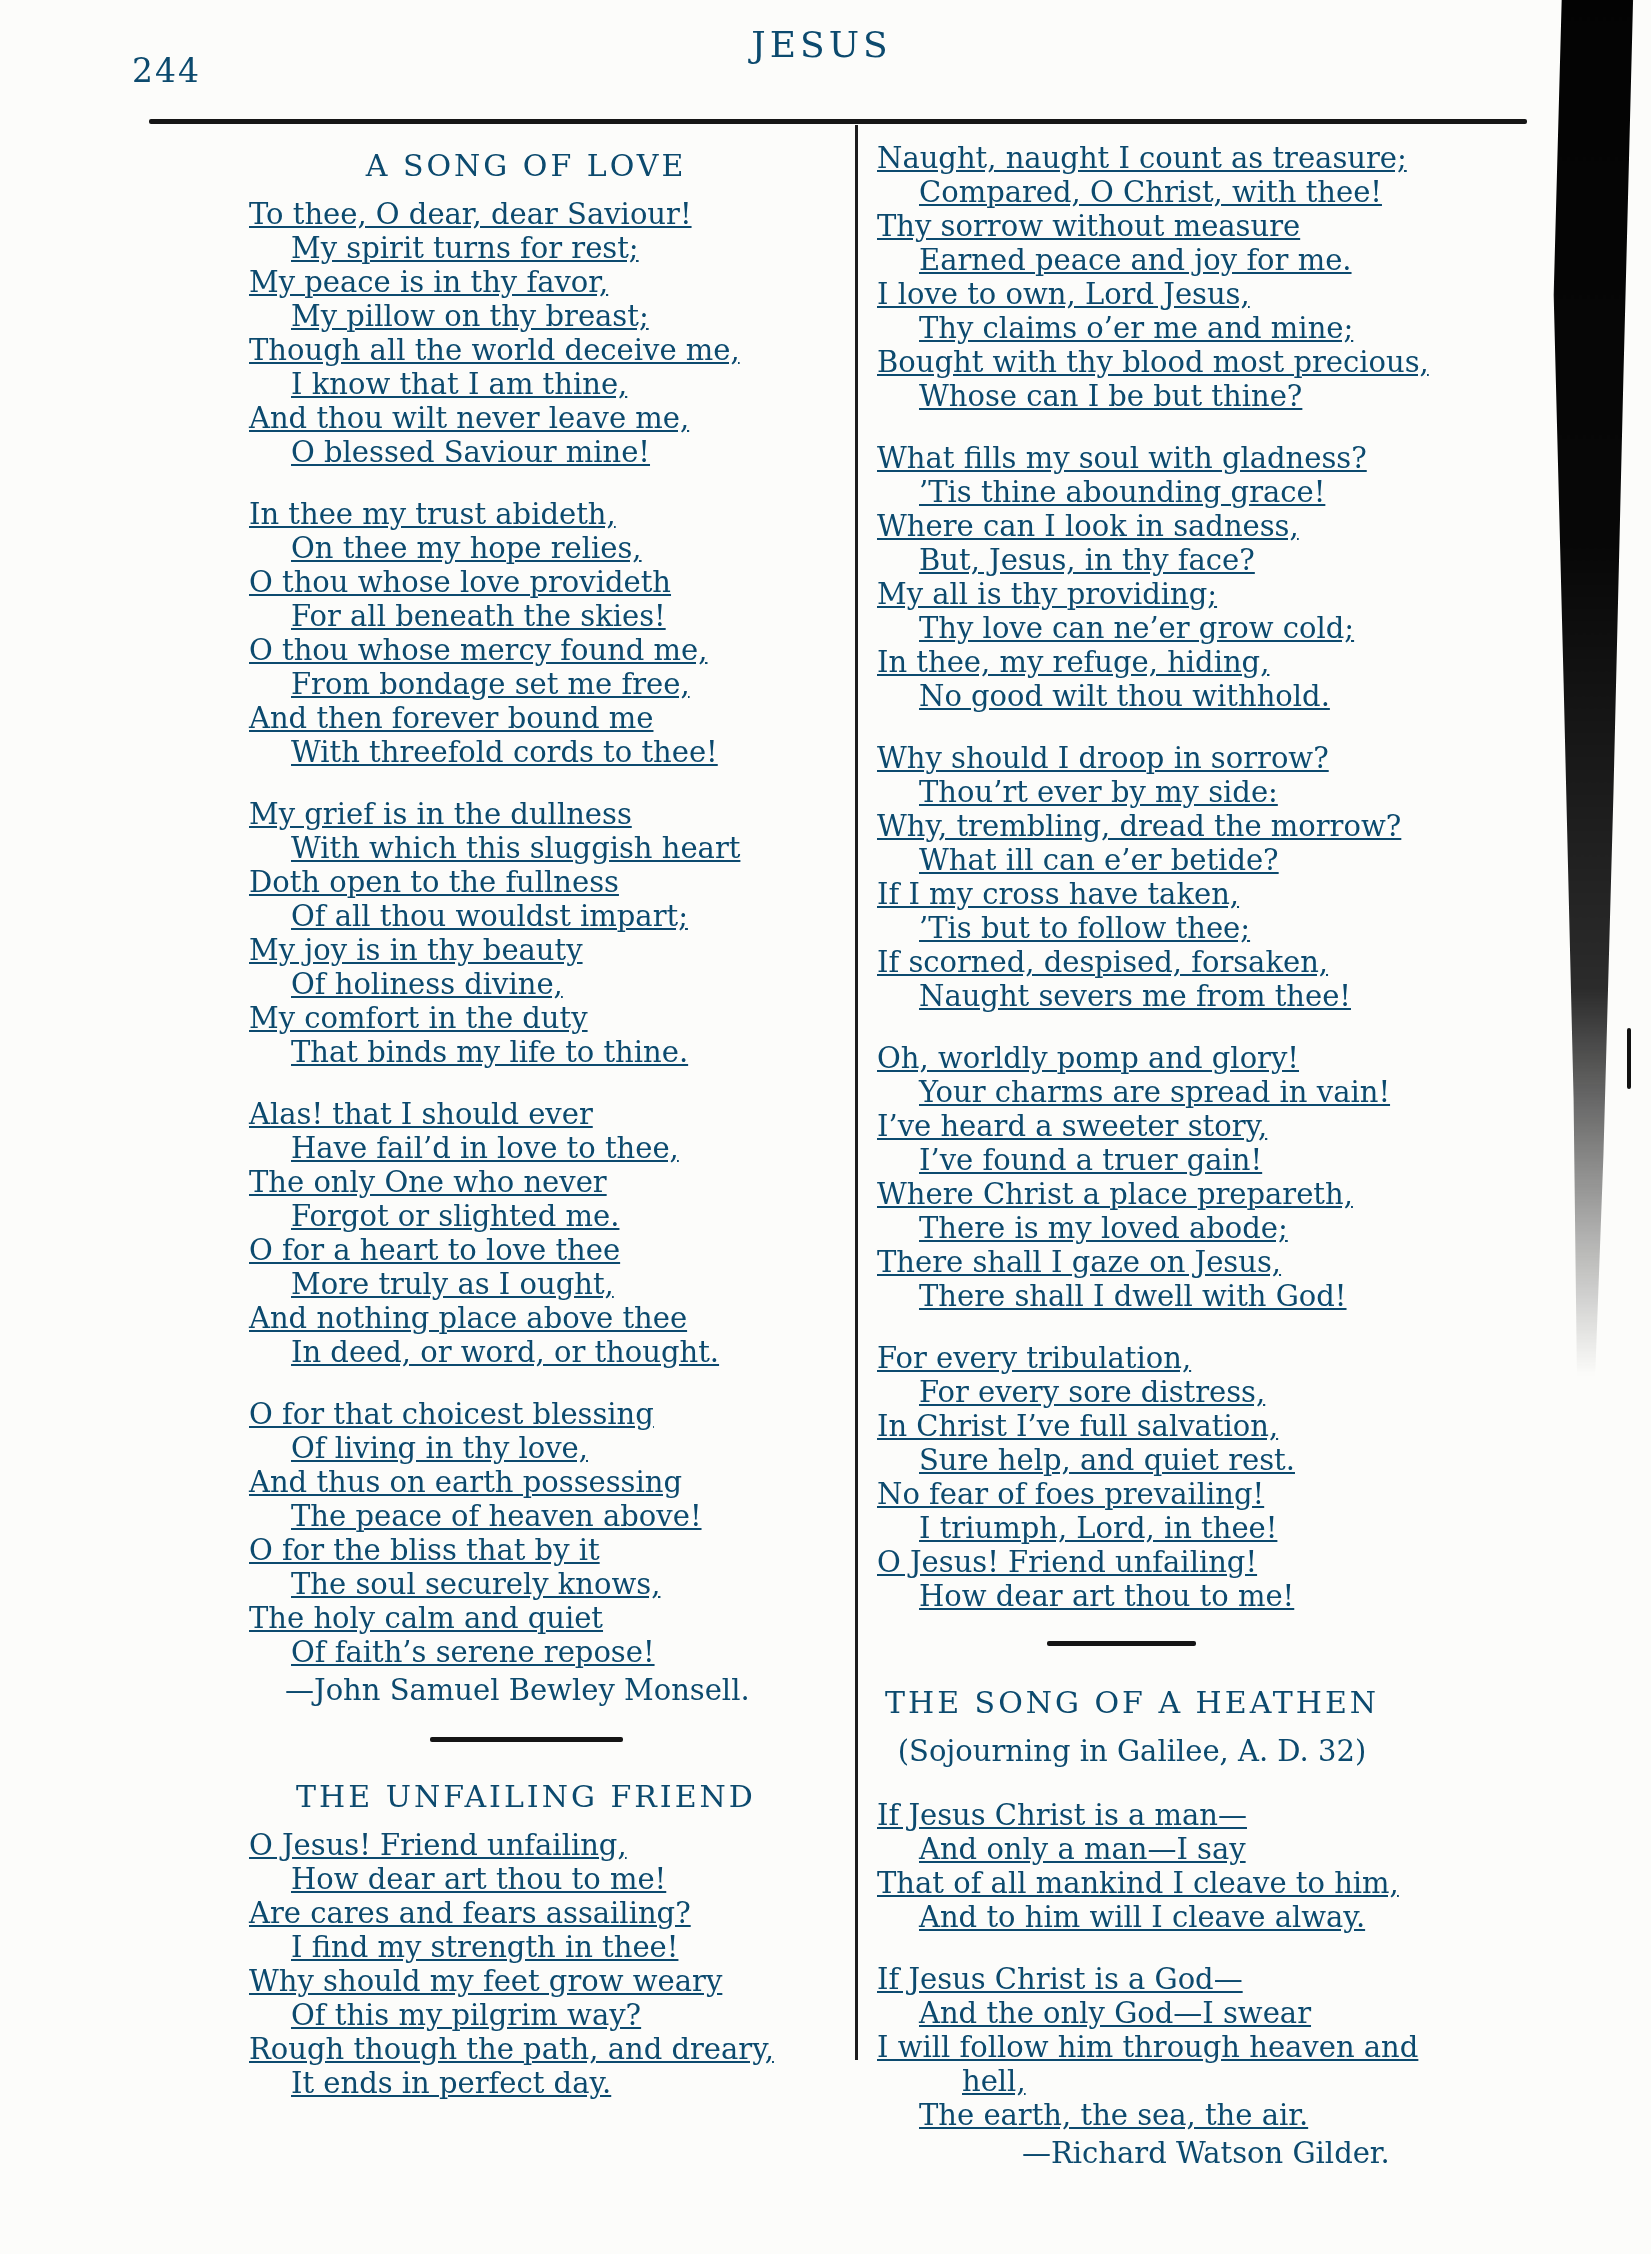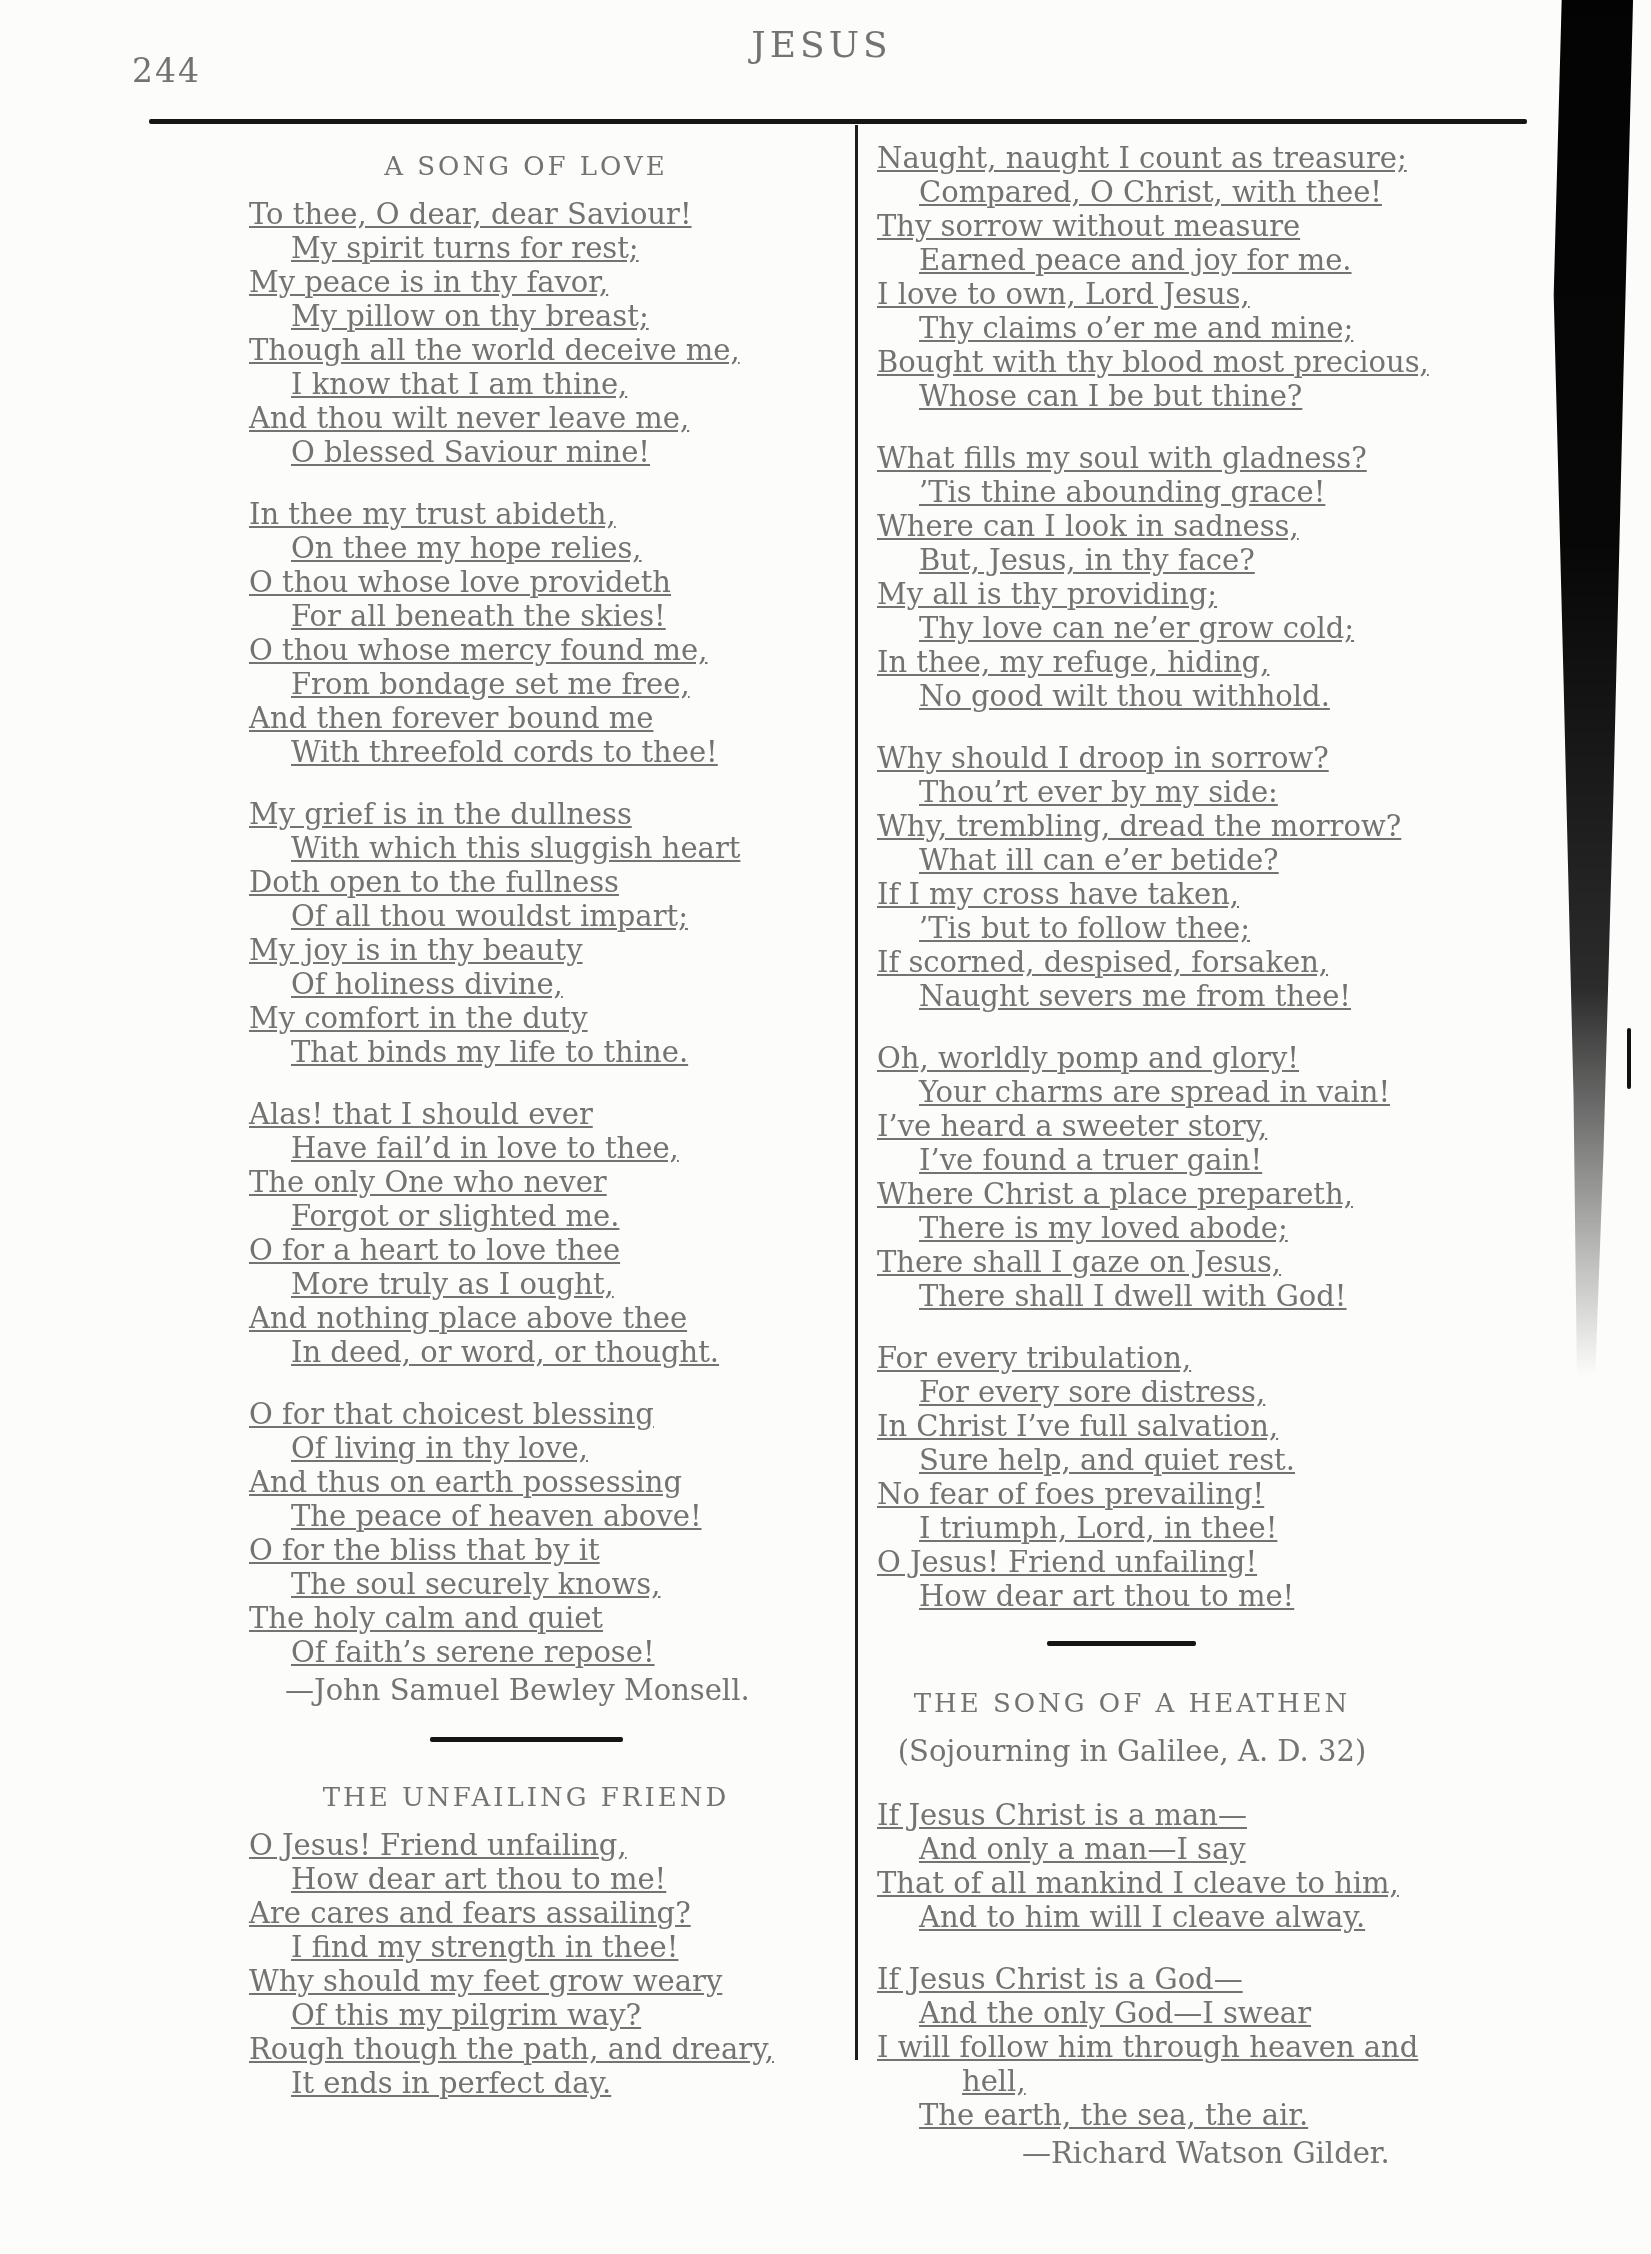--- a/index.html
+++ b/index.html
@@ -1,38 +1,38 @@
 <!DOCTYPE html>
 <html><head>
 <meta charset="utf-8">
 <style>
   html,body { margin:0; padding:0; background:#e8e8e4; }
   .page {
     position:relative; width:1651px; height:2254px;
     background:#fcfcfa; overflow:hidden;
     font-family:"DejaVu Serif","Liberation Serif",serif;
-    color:#737373;
+    color:#0c4a6e;
   }
   .page-number { position:absolute; left:132px; top:51px; font-size:33px; letter-spacing:2px; }
   .running-head { position:absolute; left:0; top:24px; width:1643px; text-align:center; font-size:36px; letter-spacing:4px; }
   .header-rule { position:absolute; left:149px; top:119px; width:1378px; height:5px; background:#161616; border-radius:2px; }
   .column-divider { position:absolute; left:855px; top:125px; width:3px; height:1935px; background:#1d1d1d; }
   .binding-shadow {
     position:absolute; left:1552px; top:-10px; width:83px; height:1386px;
     background:linear-gradient(to bottom, #030303 0%, #070707 40%, #2b2b2b 72%, rgba(40,40,40,0) 100%);
     clip-path:polygon(12% 0, 98% 0, 86% 28%, 74% 58%, 62% 84%, 52% 100%, 30% 100%, 26% 80%, 14% 50%, 2% 22%);
     filter:blur(1.5px);
   }
   .margin-tick { position:absolute; left:1627px; top:1028px; width:4px; height:61px; background:#111; border-radius:2px; }
 
   .col { position:absolute; font-size:29px; line-height:34px; white-space:nowrap; }
   .col-left  { left:249px; top:149px; width:594px; }
   .col-right { left:877px; top:141px; width:663px; }
 
-  .poem-title { font-size:26px; font-weight:normal; letter-spacing:3px; margin:0 0 14px 0; text-align:center; }
+  .poem-title { font-size:30px; font-weight:normal; letter-spacing:3px; margin:0 0 14px 0; text-align:center; }
   .col-left  .poem-title { width:554px; }
   .col-right .poem-title { width:510px; }
   .poem-subtitle { width:510px; text-align:center; margin:2px 0 30px 0; }
 
   .stanza { margin:0 0 28px 0;text-decoration:underline; }
   .line { height:34px; }
   .ind-1 { padding-left:42px; }
   .ind-2 { padding-left:85px; }
 
   .attribution { height:34px; margin:-24px 0 0 36px; }

